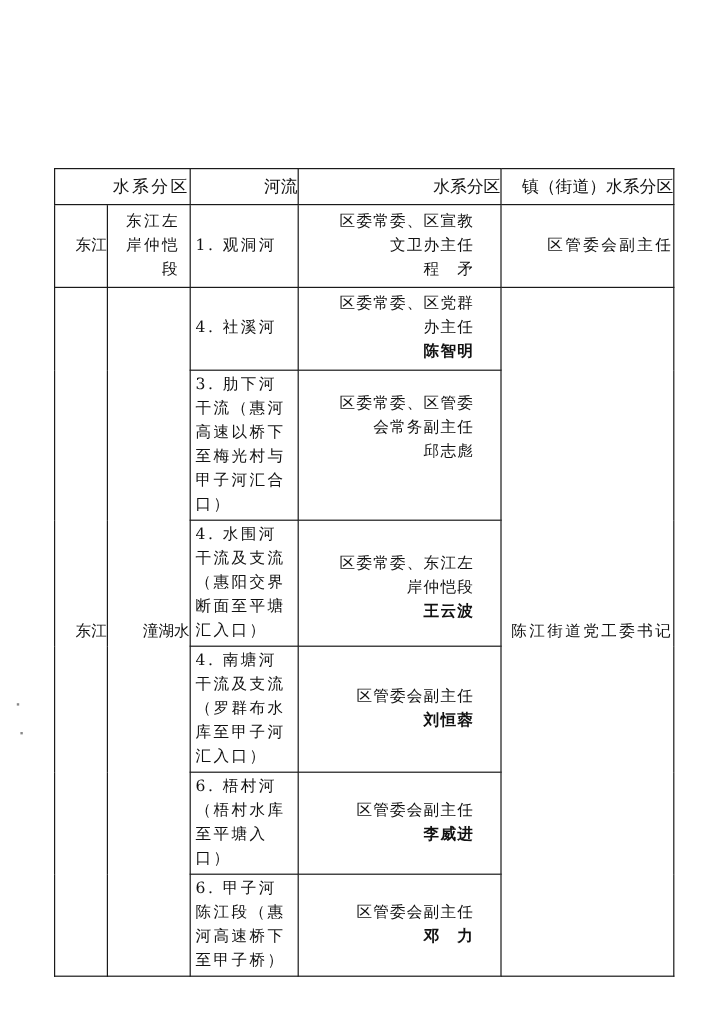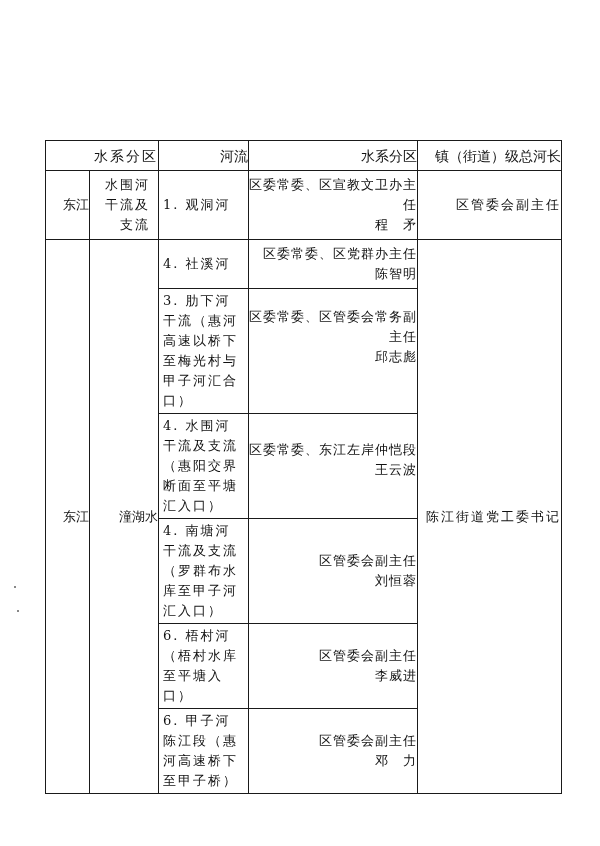--- a/index.html
+++ b/index.html
@@ -10,23 +10,23 @@
   table.river {
     position: absolute; left: 45px; top: 140px; width: 516px;
     border-collapse: collapse; table-layout: fixed;
     font-size: 13px;
   }
   table.river td, table.river th {
     border: 1.6px solid #1a1a1a; padding: 0; vertical-align: middle; text-align: right;
     line-height: 20px; font-weight: normal;
   }
   table.river th { font-size: 14px; height: 29px; }
-  .bold { font-weight: normal; }
+  .bold { font-weight: bold; }
   .river-cell { text-align: left !important; padding: 2px 4px !important; letter-spacing: 2px; font-size: 13px; margin-left: 44px; }
-  .chief-cell { padding: 4px 0 !important; letter-spacing: 1px; }
+  .chief-cell { padding: 4px 22px !important; letter-spacing: 1px; }
   .name { display: block; }
   .title { display: block; }
   .spaced { letter-spacing: 2px; }
   .mark { position: absolute; width: 2px; height: 2px; background: #888; }
 </style>
 </head>
 <body>
 
 <table class="river">
   <colgroup>
@@ -34,27 +34,27 @@
     <col style="width:69px">
     <col style="width:90px">
     <col style="width:169px">
     <col style="width:144px">
   </colgroup>
   <thead>
     <tr>
       <th colspan="2" class="spaced">水系分区</th>
       <th>河流</th>
       <th>水系分区</th>
-      <th>镇（街道）级总河长</th>
+      <th>镇（街道）水系分区</th>
     </tr>
   </thead>
   <tbody>
     <tr style="height:44px">
       <td class="bold">东江</td>
-      <td class="bold" style="padding:0 8px;letter-spacing:2px">水围河干流及支流</td>
+      <td class="bold" style="padding:0 8px;letter-spacing:2px">东江左岸仲恺段</td>
       <td class="river-cell">1. 观洞河</td>
       <td class="chief-cell">
         <span class="title">区委常委、区宣教文卫办主任</span>
         <span class="name">程　矛</span>
       </td>
       <td class="spaced">区管委会副主任</td>
     </tr>
     <tr style="height:44px">
       <td rowspan="6" class="bold">东江</td>
       <td rowspan="6" class="bold">潼湖水</td>

